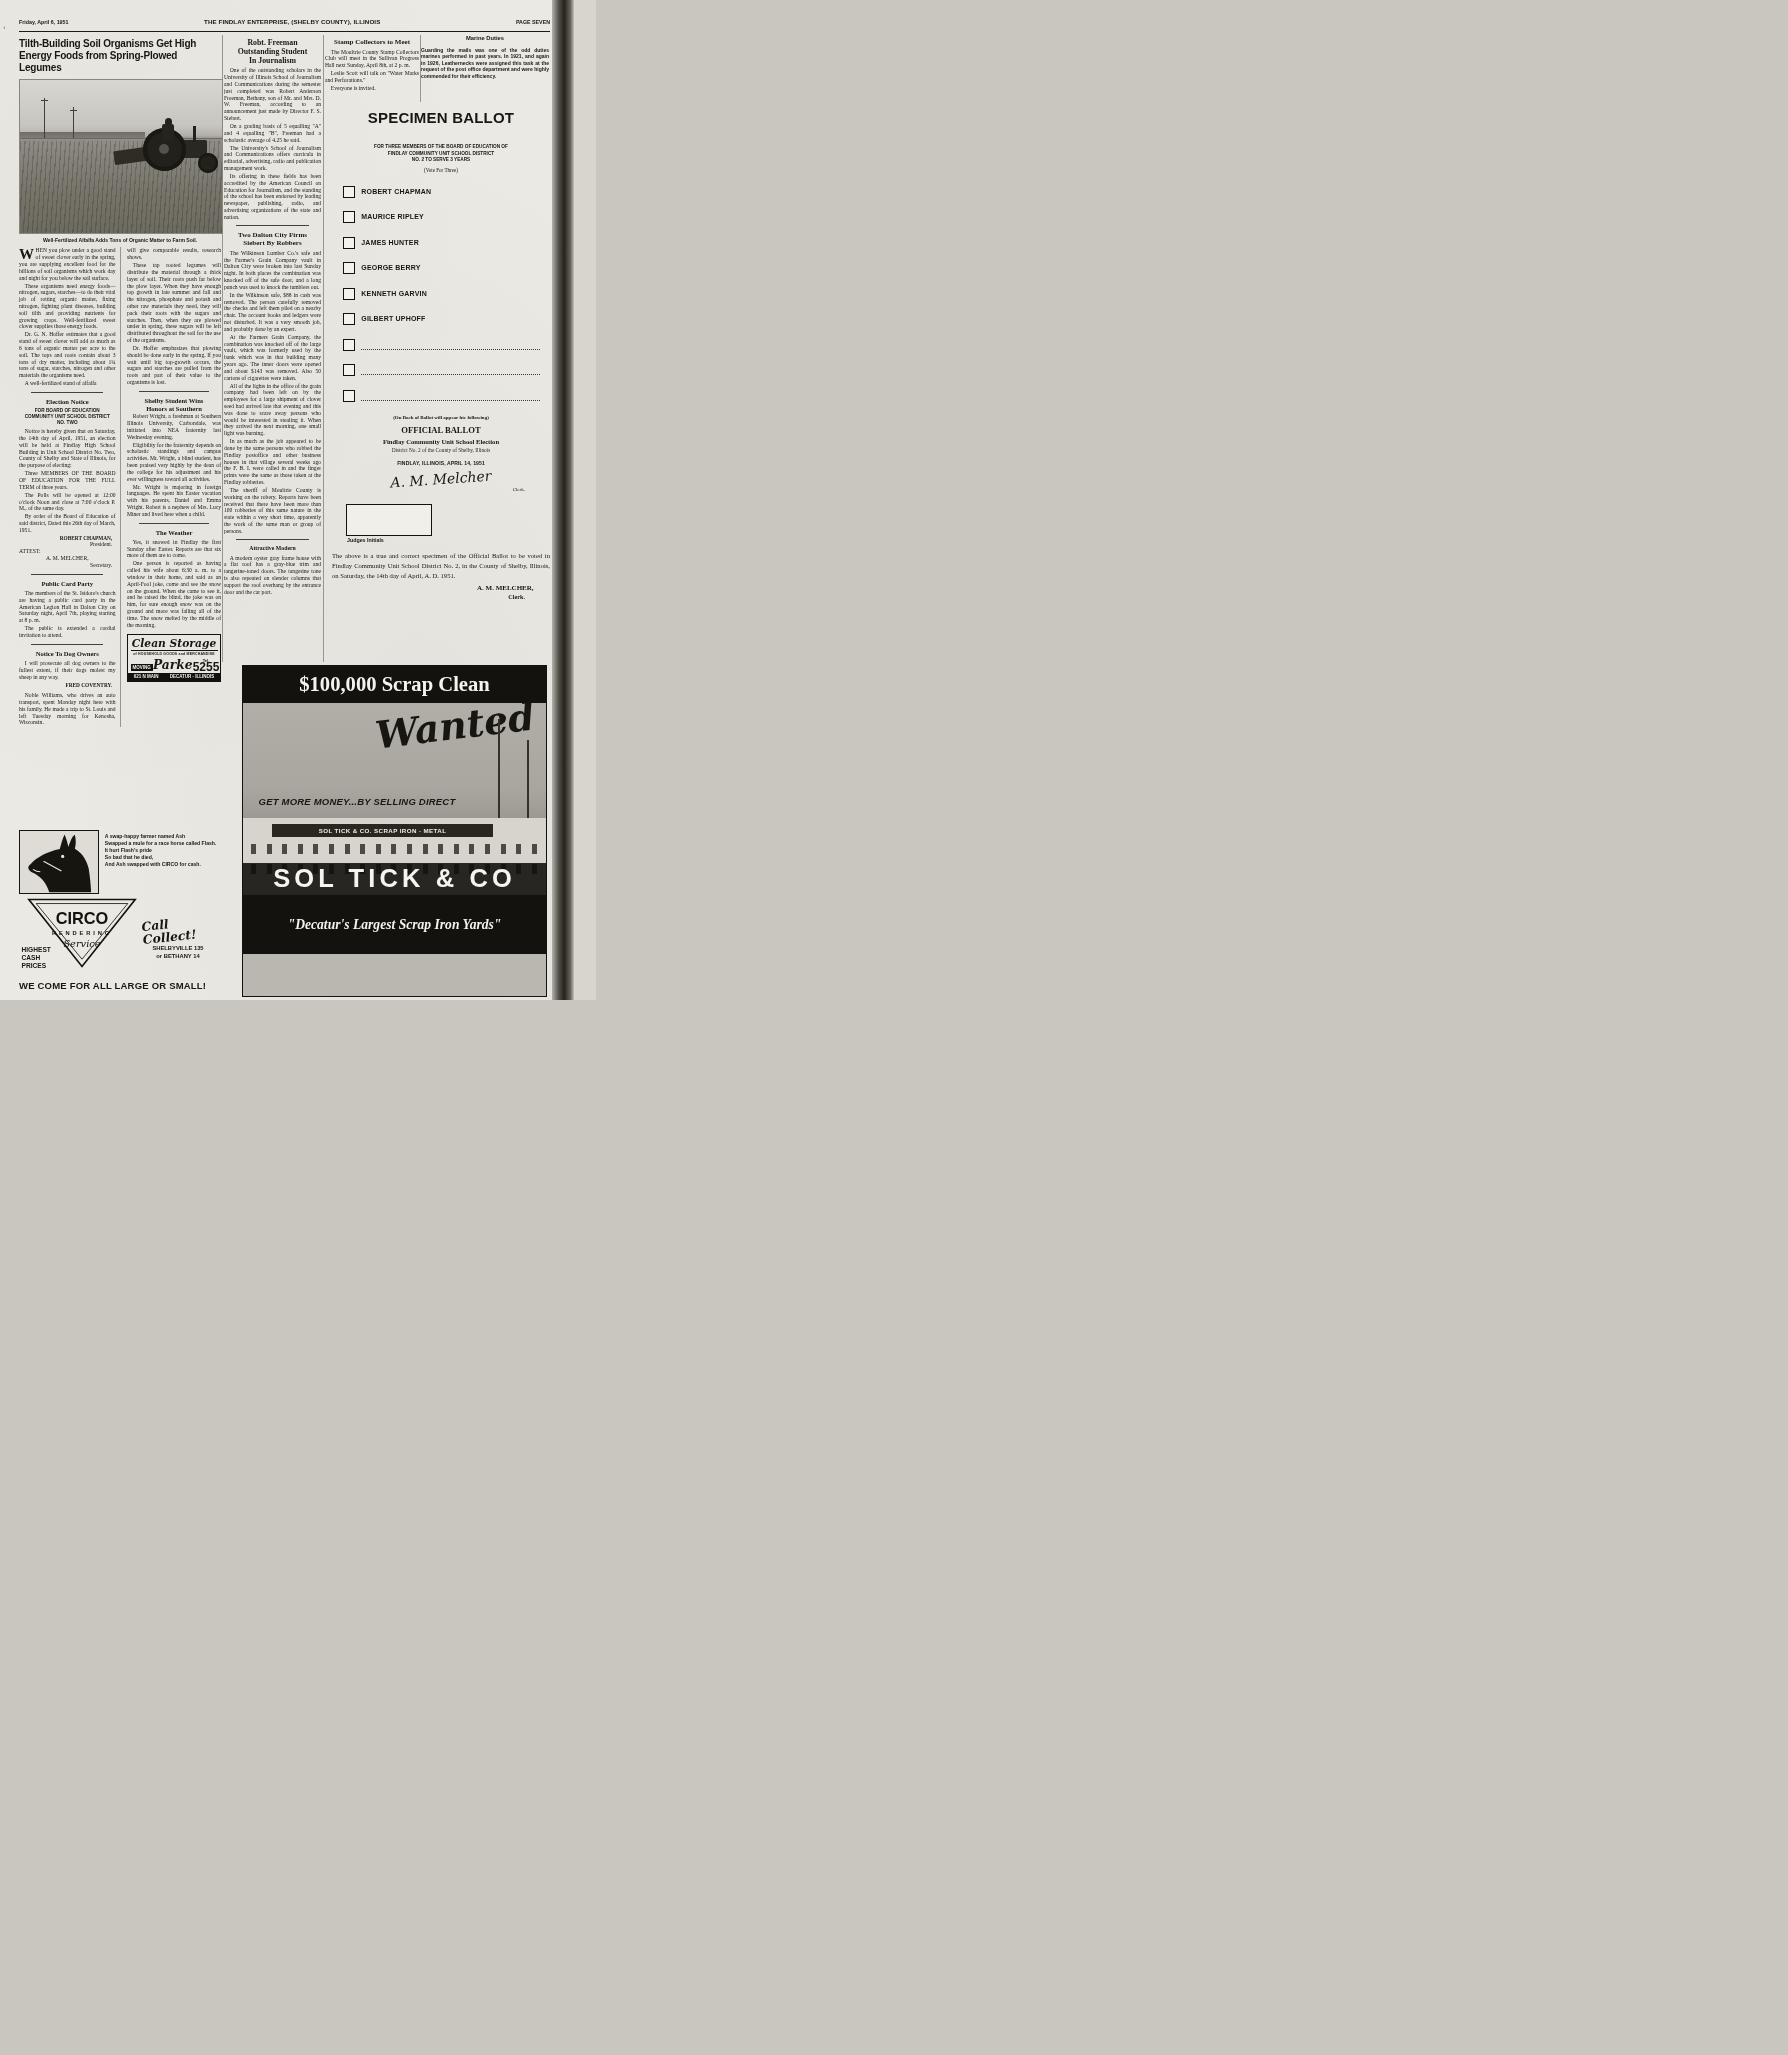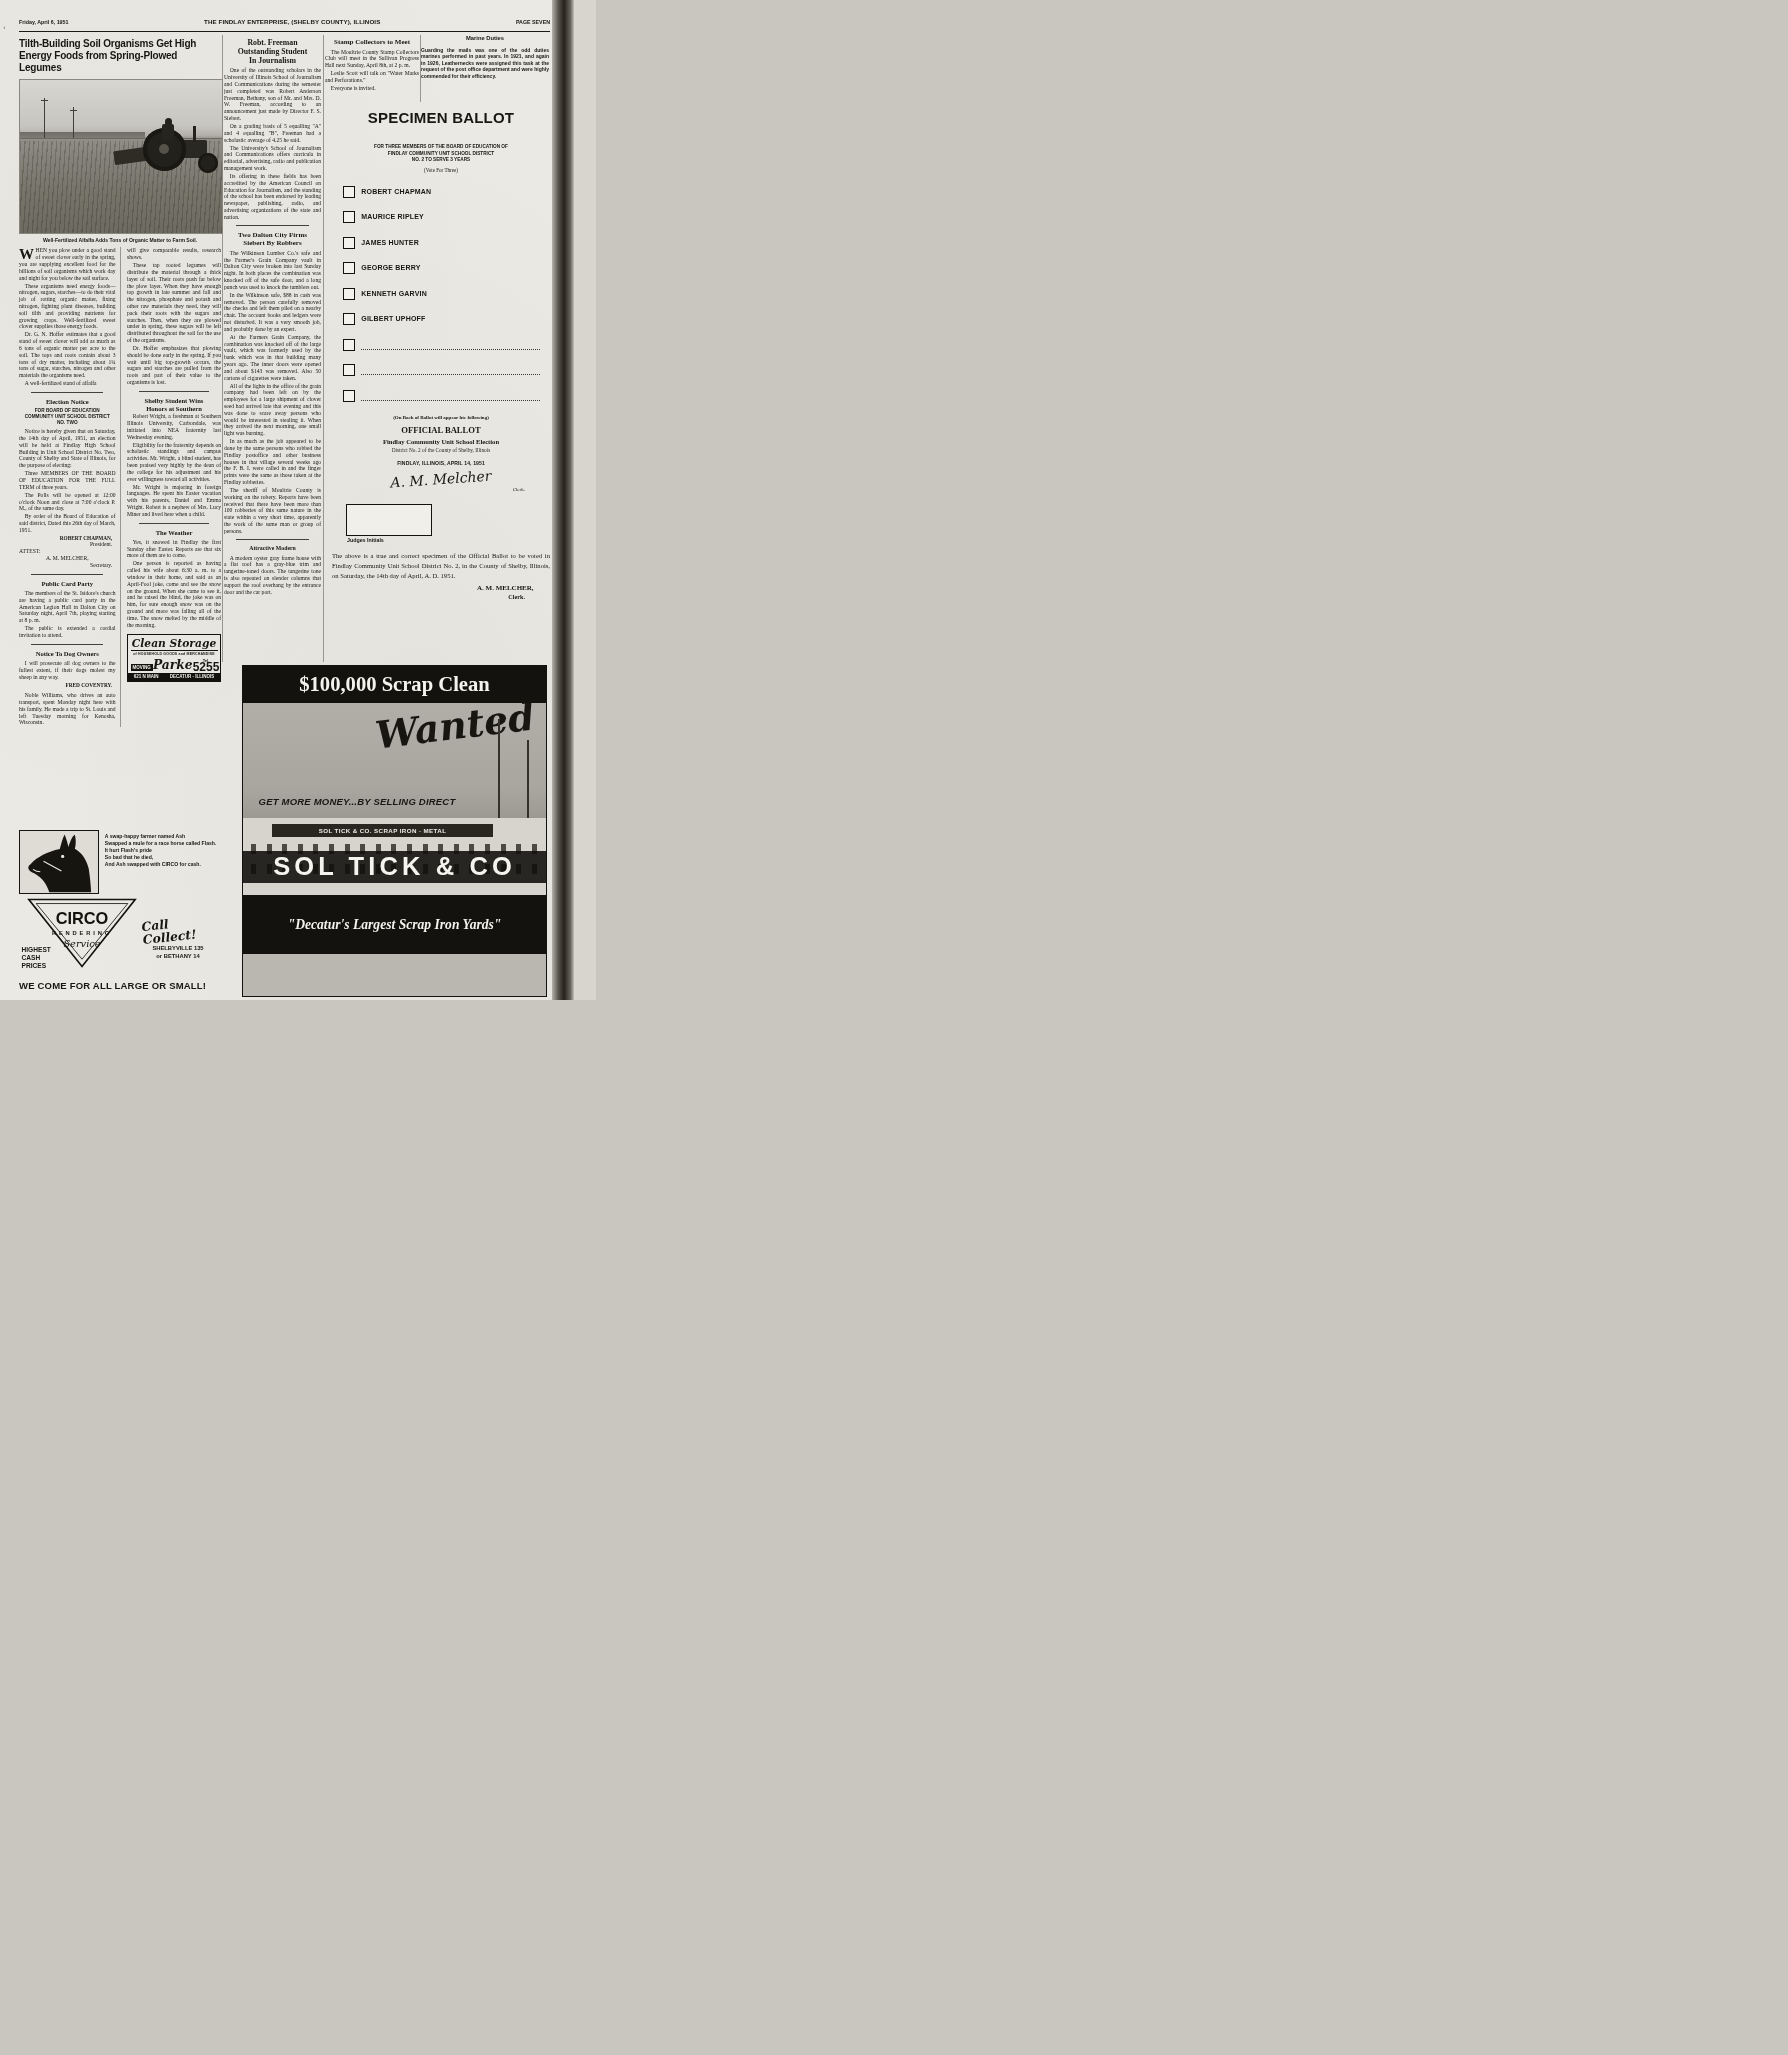--- a/index.html
+++ b/index.html
@@ -112,21 +112,21 @@
   .scrap-photo{position:relative;height:192px;background:linear-gradient(180deg,#b0aea7 0%,#a8a69f 45%,#9b9992 60%,#8f8d86 100%);overflow:hidden;}
   .wanted{position:absolute;right:11.5px;top:2.5px;font:bold italic 38px/39px "DejaVu Serif",serif;color:#181610;transform:rotate(-7deg);}
   .scrap-tag{position:absolute;left:15.6px;top:86px;font:bold italic 9.5px/10.7px "Liberation Sans",sans-serif;letter-spacing:0.2px;margin-top:8px;}
   .building{position:absolute;left:0;bottom:0;width:100%;height:77px;background:#d6d4cd;}
   .bsign{position:absolute;left:29px;top:5.8px;right:53px;background:#2a2721;color:#eeece6;font:bold 6.2px/7.4px "Liberation Sans",sans-serif;text-align:center;padding:2.9px 0;letter-spacing:0.4px;}
   .bwin{position:absolute;left:8.2px;right:8.2px;height:10px;background:repeating-linear-gradient(90deg,#4c4a43 0 5px,rgba(0,0,0,0) 5px 15.6px);}
   .bwin1{top:26px;}.bwin2{top:46px;}
   .spole{position:absolute;width:1.6px;background:#33312a;}
   .spole1{left:255px;top:16.4px;height:103px;}
   .spole2{left:284px;top:37px;height:82px;}
-  .scrap-co{position:absolute;left:0;bottom:12px;width:100%;background:rgba(16,14,10,.88);color:#f6f4ee;
+  .scrap-co{position:absolute;left:0;bottom:0;width:100%;background:rgba(16,14,10,.88);color:#f6f4ee;
     font:bold 25.5px/30px "Liberation Sans",sans-serif;letter-spacing:4.1px;text-align:center;height:32px;}
   .scrap-footer{background:#14120e;color:#f5f3ed;font:bold italic 13.6px/15.6px "Liberation Serif",serif;text-align:center;height:59px;display:flex;align-items:center;justify-content:center;}
   
   .corner-mark{position:absolute;left:3.3px;top:23px;font-size:6.6px;color:#3c3a34;}
 </style>
 </head>
 <body>
 
 <div class="page">
   <div class="scan-band"></div>

